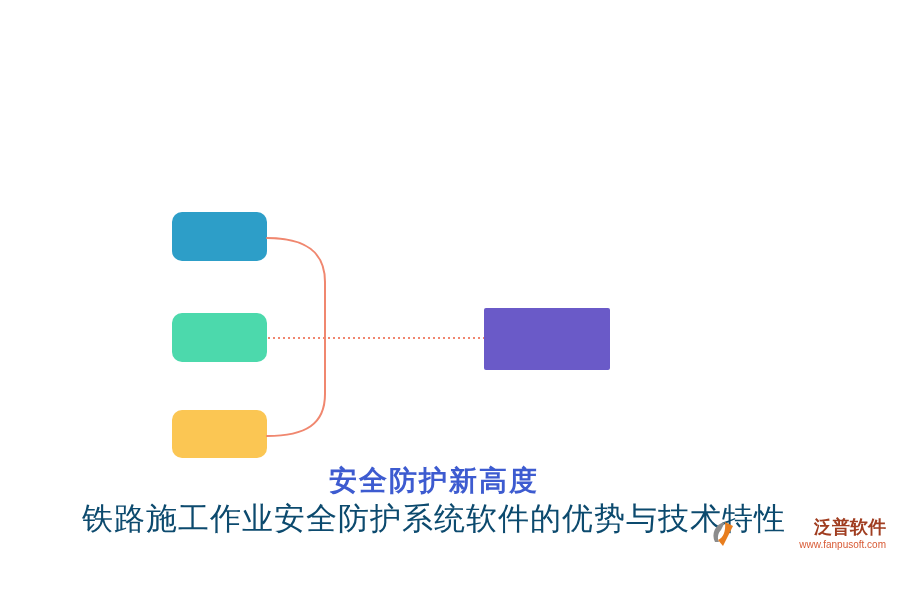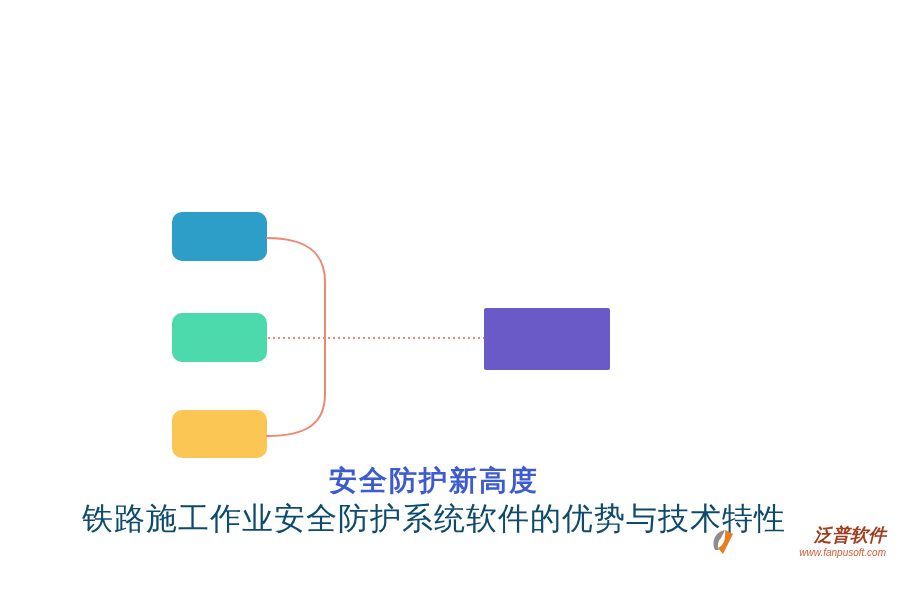--- a/index.html
+++ b/index.html
@@ -50,25 +50,24 @@
     top: 498px;
     width: 868px;
     text-align: center;
     font-size: 31px;
     font-family: "Liberation Serif", "DejaVu Serif", serif;
     letter-spacing: 1px;
   }
   .footer {
     position: absolute;
     right: 14px;
-    bottom: 0;
+    bottom: 8px;
     display: flex;
     align-items: flex-start;
     gap: 16px;
-    font-style: italic;
   }
   .footer .logo-icon {
     width: 24px;
     height: 28px;
     flex: 0 0 auto;
     margin-top: 2px;
   }
   .footer .logo-text {
     display: flex;
     flex-direction: column;

